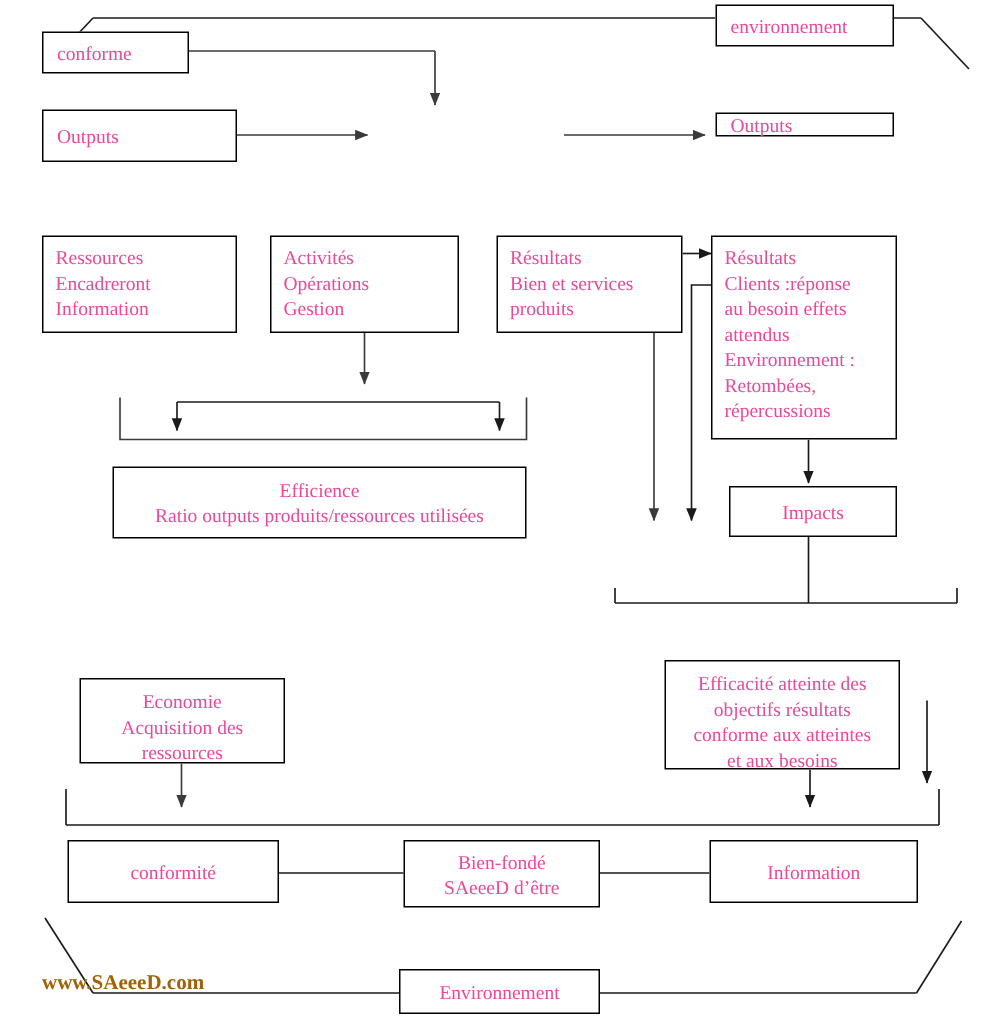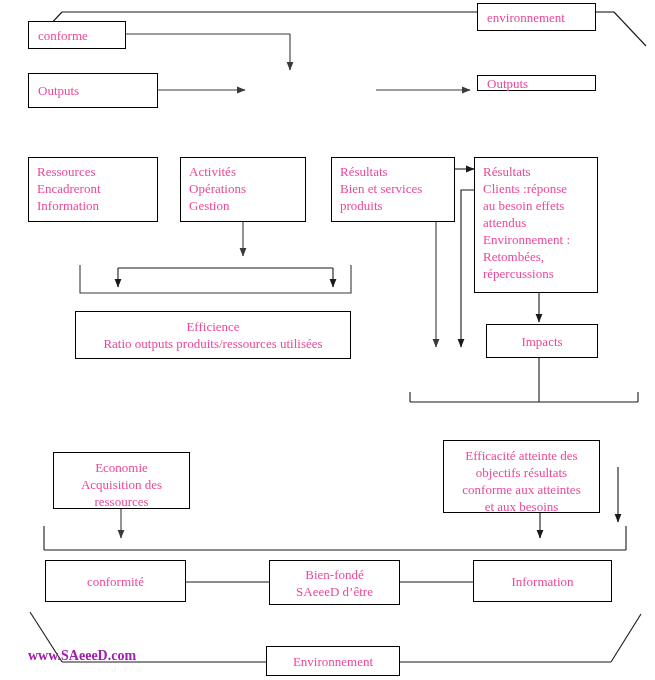--- a/index.html
+++ b/index.html
@@ -54,21 +54,21 @@
     width: 655px;
     height: 680px;
     z-index: 1;
     overflow: visible;
   }
   .watermark {
     position: absolute;
     font-family: "Liberation Serif", "DejaVu Serif", serif;
     font-weight: bold;
     font-size: 14px;
-    color: #a21caf;
+    color: #a16207;
     z-index: 4;
     white-space: nowrap;
     text-align: center;
   }
 </style>
 </head>
 <body>
 
 <div id="diagram-root">
 

